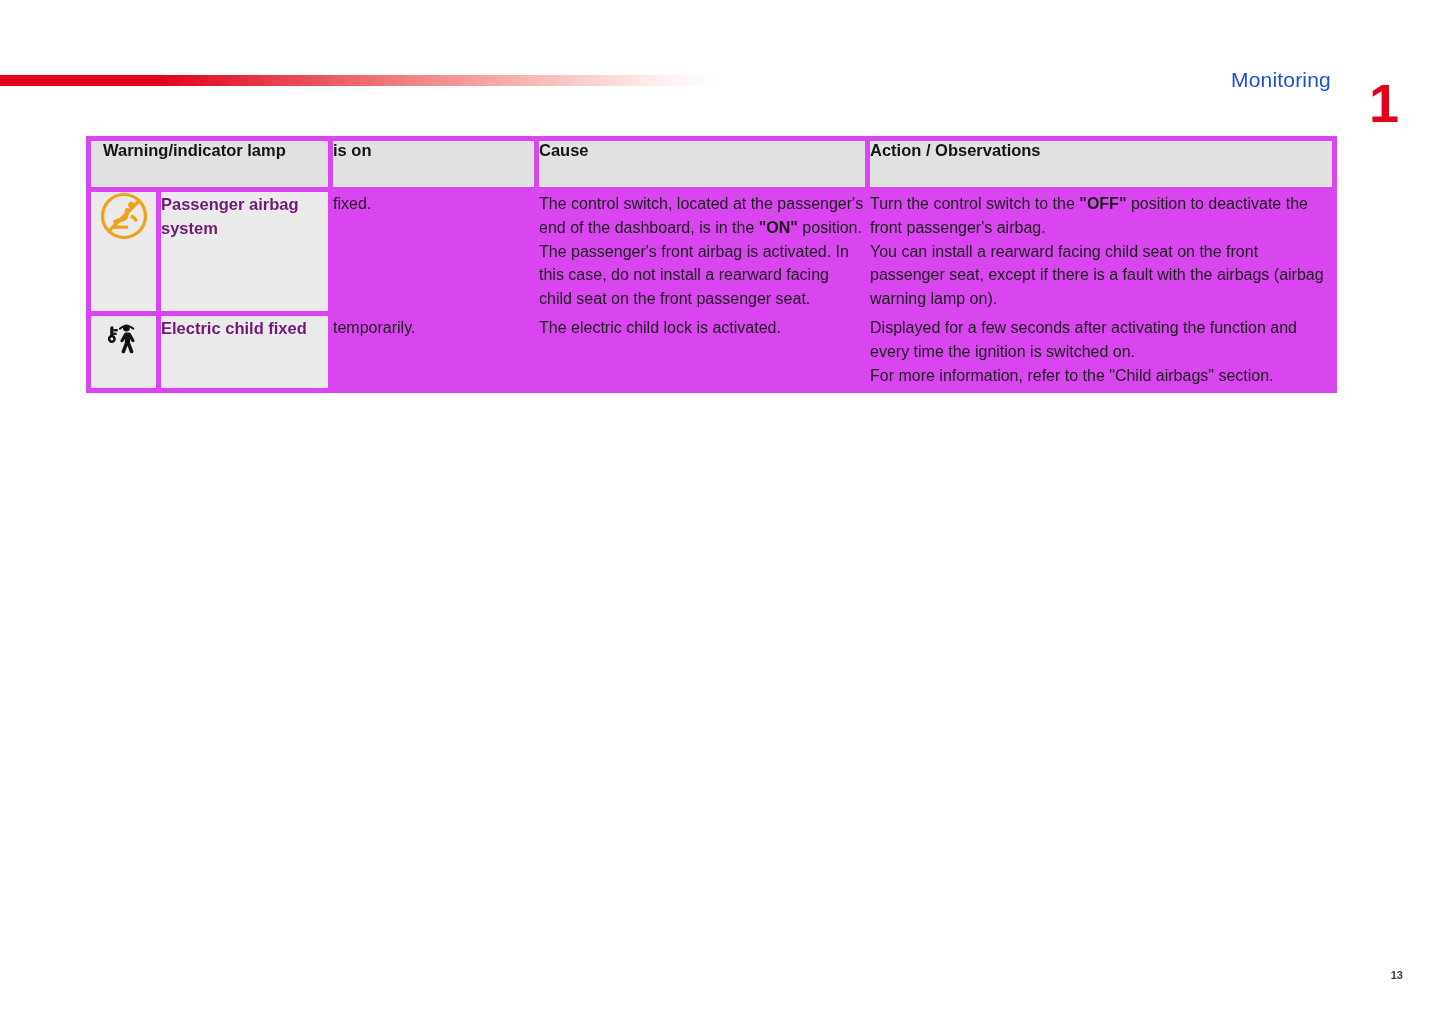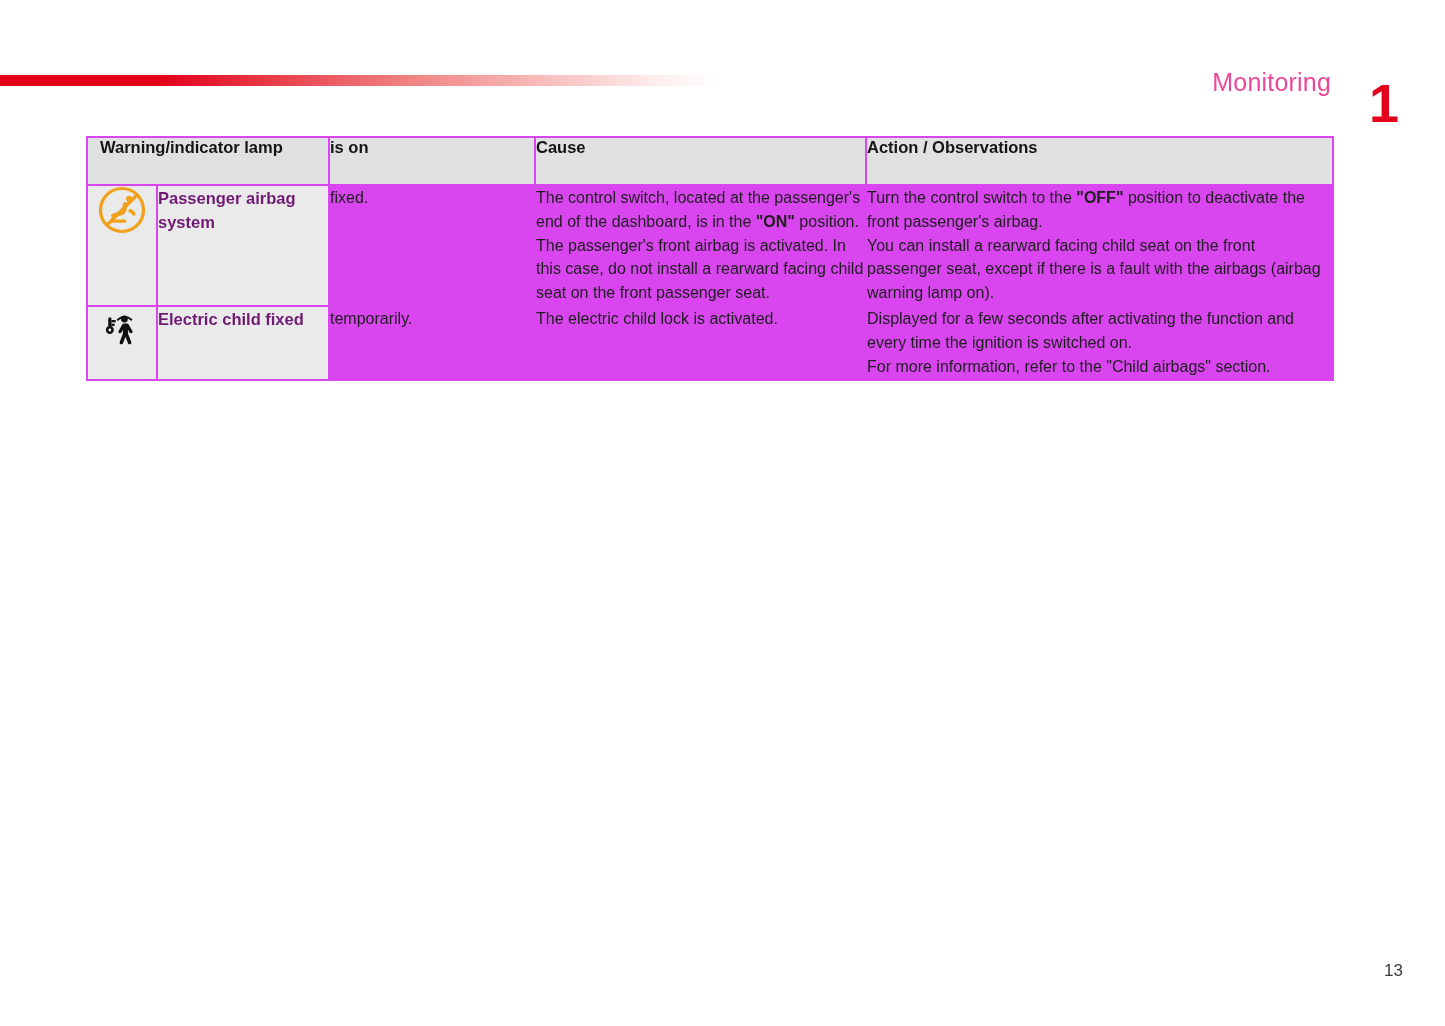--- a/index.html
+++ b/index.html
@@ -22,22 +22,22 @@
     left: 0;
     top: 75px;
     width: 720px;
     height: 11px;
     background: linear-gradient(to right, #e2001a 0%, #e2001a 22%, #ef7d7d 55%, #fdf0ef 92%, #ffffff 100%);
   }
   .header-title {
     position: absolute;
     right: 114px;
     top: 68px;
-    font-size: 25px;
-    color: #ec4899;
+    font-size: 21px;
+    color: #1d4ed8;
     letter-spacing: 0.2px;
     white-space: nowrap;
   }
   .chapter-tab {
     position: absolute;
     right: 42px;
     top: 82px;
     width: 34px;
     height: 58px;
     display: block;
@@ -58,21 +58,21 @@
     left: 86px;
     top: 136px;
     width: 1246px;
   }
   table.wt {
     border-collapse: collapse;
     width: 1246px;
     table-layout: fixed;
   }
   table.wt td, table.wt th {
-    border: 2px solid #d946ef;
+    border: 5px solid #d946ef;
     vertical-align: top;
     padding: 0;
   }
   
   col.c-icon   { width: 70px; }
   col.c-name   { width: 172px; }
   col.c-ison   { width: 206px; }
   col.c-cause  { width: 331px; }
   col.c-action { width: 467px; }
 
@@ -117,22 +117,22 @@
     height: 48px;
     display: inline-block;
     position: relative;
   }
 
   
   .page-num {
     position: absolute;
     right: 42px;
     bottom: 45px;
-    font-size: 17px;
-    font-weight: normal;
+    font-size: 11px;
+    font-weight: bold;
     color: #3a3a3a;
   }
 </style>
 </head>
 <body>
 
 <div class="header-rule"></div>
 <div class="header-title">Monitoring</div>
 <div class="chapter-tab">
   <span class="num">1</span>

